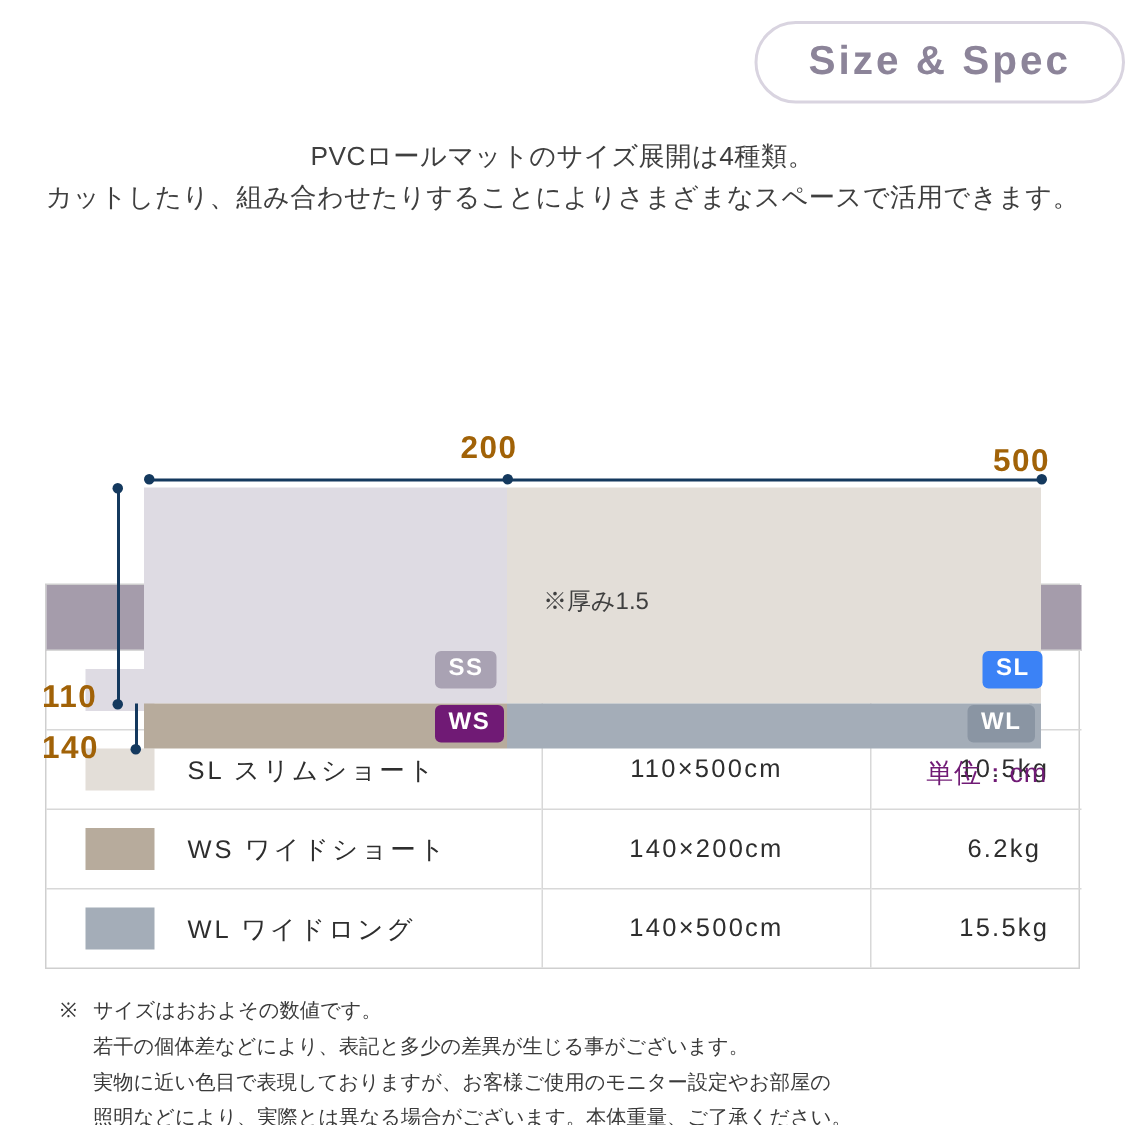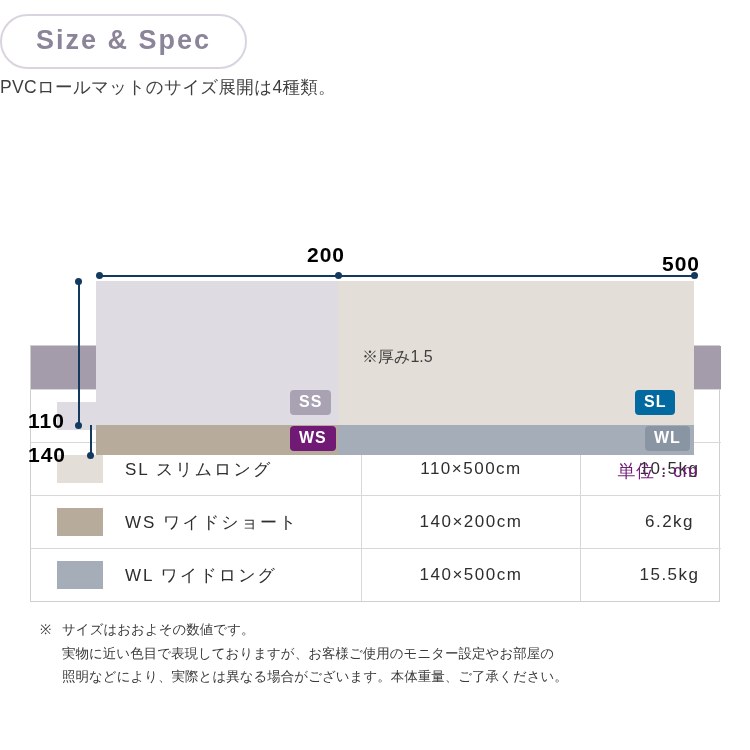--- a/index.html
+++ b/index.html
@@ -12,38 +12,39 @@
     background: #ffffff;
     font-family: "Liberation Sans", sans-serif;
     color: #3a3a3a;
     overflow: hidden;
     position: relative;
   }
 
   
   .title-wrap {
     display: flex;
-    justify-content: flex-start;
+    justify-content: flex-end;
     margin-top: 14px;
+    margin-left: 42px;
   }
   .title-pill {
     border: 2px solid #d9d4e0;
     border-radius: 28px;
     padding: 9px 34px 11px 34px;
     font-size: 27px;
     letter-spacing: 2px;
     color: #8c8499;
     font-weight: bold;
     background: #fff;
   }
 
   
   .lead {
-    text-align: left;
-    margin-top: 5px;
+    text-align: center;
+    margin-top: 22px;
     font-size: 17.5px;
     line-height: 1.55;
     color: #3f3f3f;
     letter-spacing: 0.3px;
   }
 
   
   .diagram {
     position: relative;
     width: 750px;
@@ -72,21 +73,21 @@
   .badge {
     position: absolute;
     color: #ffffff;
     font-weight: bold;
     font-size: 16px;
     border-radius: 4px;
     padding: 3px 9px 4px 9px;
     letter-spacing: 1px;
   }
   .badge-ss { left: 290px; top: 283px; background: #a9a2b3; }
-  .badge-sl { left: 635px; top: 283px; background: #0369a1; }
+  .badge-sl { left: 655px; top: 283px; background: #3b82f6; }
   .badge-ws { left: 290px; top: 319px; background: #701a75; }
   .badge-wl { left: 645px; top: 319px; background: #8a95a3; }
 
   
   .dim-line {
     position: absolute;
     background: #14395e;
   }
   .dim-h { height: 2px; }
   .dim-v { width: 2px; }
@@ -96,21 +97,21 @@
     width: 7px;
     height: 7px;
     border-radius: 50%;
     background: #14395e;
   }
 
   .dim-text {
     position: absolute;
     font-size: 21px;
     font-weight: bold;
-    color: #000000;
+    color: #a16207;
     letter-spacing: 1px;
   }
   .unit-text {
     position: absolute;
     right: 52px;
     top: 352px;
     font-size: 18px;
     color: #701a75;
     letter-spacing: 0.5px;
   }
@@ -183,20 +184,21 @@
 </style>
 </head>
 <body>
 
 <div class="title-wrap">
   <div class="title-pill">Size &amp; Spec</div>
 </div>
 
 <div class="lead">
   <div>PVCロールマットのサイズ展開は4種類。</div>
+  <div>カットしたり、組み合わせたりすることによりさまざまなスペースで活用できます。</div>
 </div>
 
 <div class="diagram">
 
   <div class="mat ss-block"></div>
   <div class="mat sl-block"></div>
   <div class="mat ws-block"></div>
   <div class="mat wl-block"></div>
 
   <div class="thickness-label">※厚み1.5</div>
@@ -244,21 +246,21 @@
             <span class="type-label">SS  スリムショート</span>
           </div>
         </td>
         <td class="col-size">110×200cm</td>
         <td class="col-weight">4.2kg</td>
       </tr>
       <tr>
         <td class="col-type">
           <div class="type-cell">
             <span class="swatch" style="background:#e3ded8"></span>
-            <span class="type-label">SL  スリムロング</span>
+            <span class="type-label">SL  スリムショート</span>
           </div>
         </td>
         <td class="col-size">110×500cm</td>
         <td class="col-weight">10.5kg</td>
       </tr>
       <tr>
         <td class="col-type">
           <div class="type-cell">
             <span class="swatch" style="background:#b7ab9c"></span>
             <span class="type-label">WS  ワイドショート</span>
@@ -278,16 +280,17 @@
         <td class="col-weight">15.5kg</td>
       </tr>
     </tbody>
   </table>
 </div>
 
 <div class="note">
   <div class="note-body">
     <span class="note-mark">※</span>
     <div>サイズはおおよその数値です。</div>
+    <div>若干の個体差などにより、表記と多少の差異が生じる事がございます。</div>
     <div>実物に近い色目で表現しておりますが、お客様ご使用のモニター設定やお部屋の</div>
     <div>照明などにより、実際とは異なる場合がございます。本体重量、ご了承ください。</div>
   </div>
 </div>
 
 </body></html>

